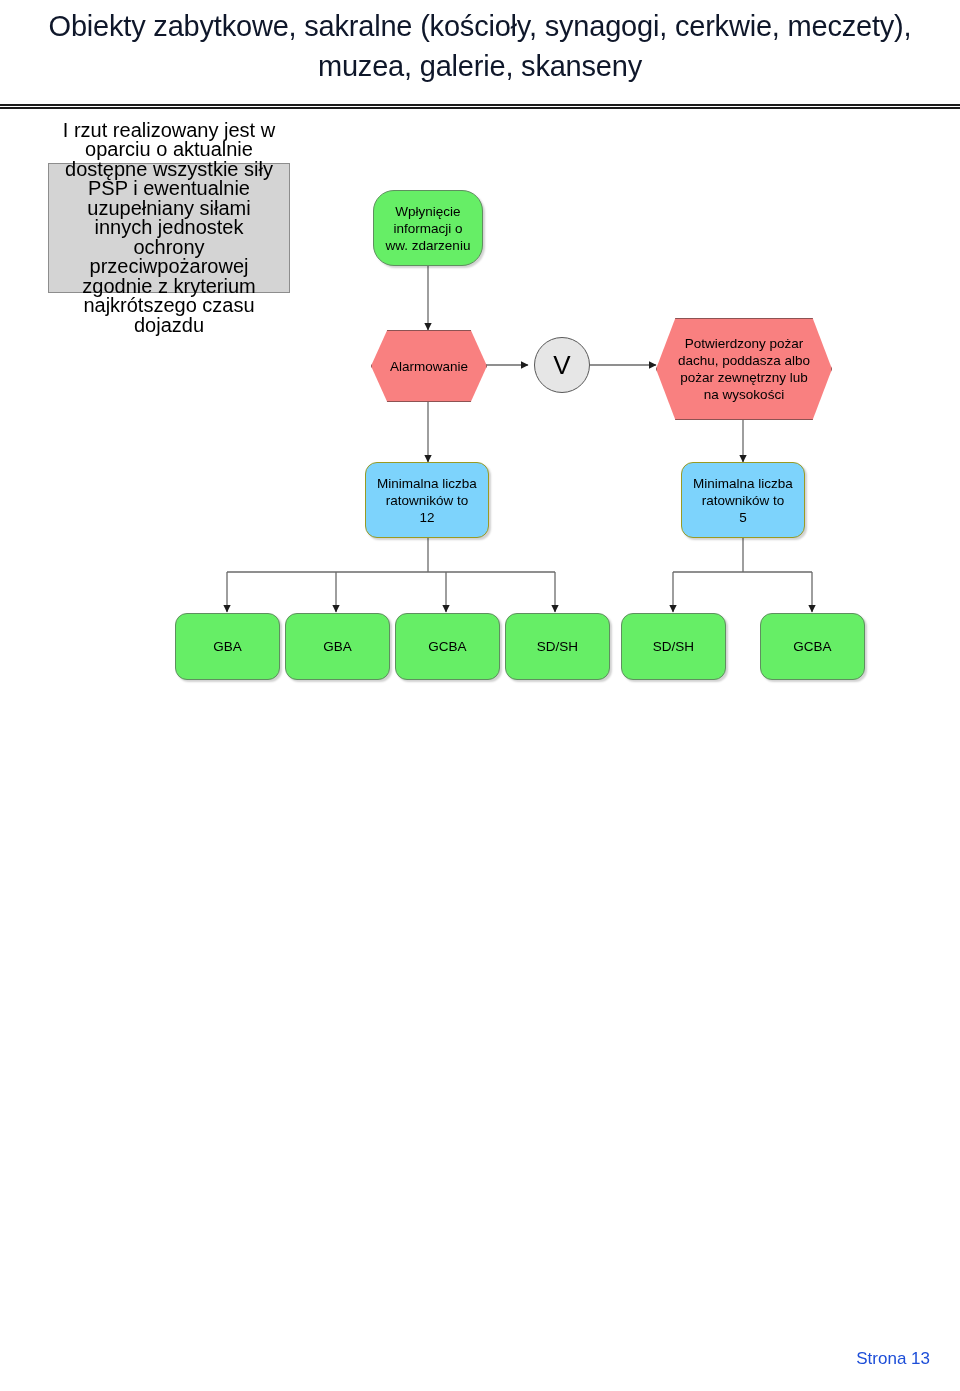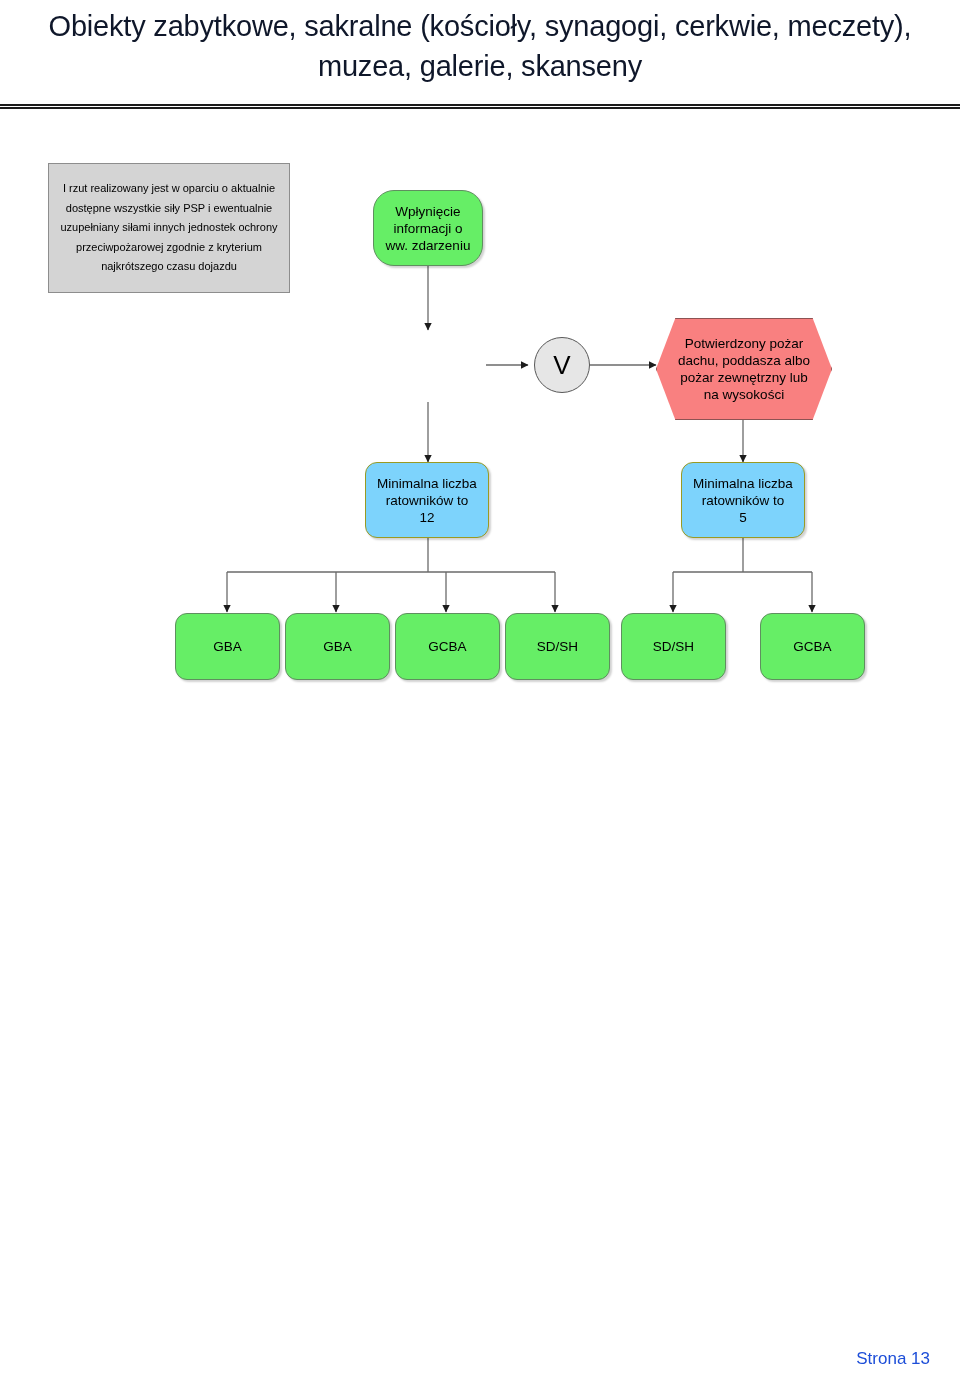--- a/index.html
+++ b/index.html
@@ -67,21 +67,21 @@
     font-size: 13.5px;
     line-height: 17px;
     color: #000;
   }
 
   
   .note-box {
     background: #d4d4d4;
     border: 1px solid #8d8d8d;
     padding: 6px 8px;
-    font-size: 11px;
+    font-size: 20px;
     line-height: 19.5px;
   }
 
   
   .green-box {
     background: #66ee66;
     border: 1px solid #5f8f5f;
     border-radius: 12px;
     box-shadow: 2px 2px 2px rgba(0,0,0,0.18);
   }
@@ -169,20 +169,23 @@
   <div class="node note-box" style="left:48px; top:163px; width:242px; height:130px;">
     <span class="node-text">I rzut realizowany jest w oparciu o aktualnie dostępne wszystkie siły PSP i ewentualnie uzupełniany siłami innych jednostek ochrony przeciwpożarowej zgodnie z kryterium najkrótszego czasu dojazdu</span>
   </div>
 
   <div class="node green-box" style="left:373px; top:190px; width:110px; height:76px;border-radius:21px;">
     <span class="node-text">Wpłynięcie
 informacji o
 ww. zdarzeniu</span>
   </div>
 
+  <div class="node hex" style="left:371px; top:330px; width:116px; height:72px;">
+    <span class="node-text">Alarmowanie</span>
+  </div>
 
   <div class="node circle-node" style="left:534px; top:337px; width:56px; height:56px;">
     <span class="node-text">V</span>
   </div>
 
   <div class="node hex hex-wide" style="left:656px; top:318px; width:176px; height:102px; padding:4px 14px;">
     <span class="node-text">Potwierdzony pożar dachu, poddasza albo pożar zewnętrzny lub na wysokości</span>
   </div>
 
   <div class="node yellow-box" style="left:365px; top:462px; width:124px; height:76px;">

